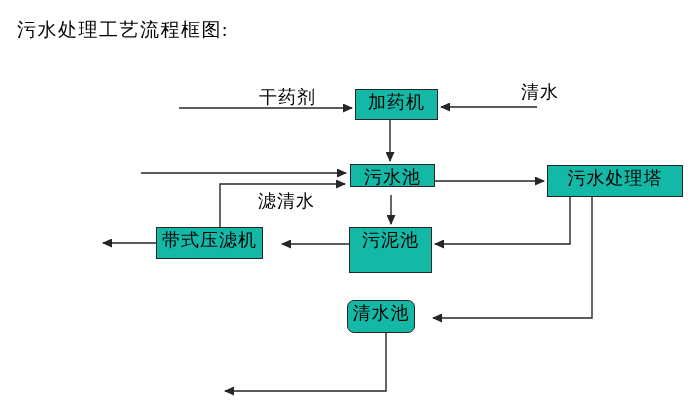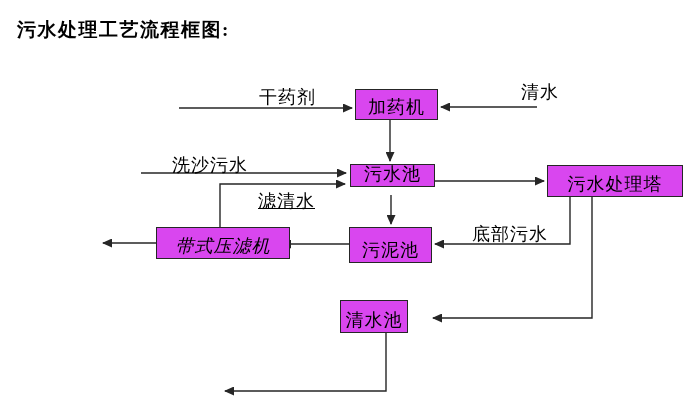--- a/index.html
+++ b/index.html
@@ -6,52 +6,52 @@
   .canvas{
     position:relative;
     width:700px;height:420px;
     background:#ffffff;
     font-family:"Liberation Serif", serif;
     color:#000;
     overflow:hidden;
   }
   .page-title{
     position:absolute;left:17px;top:17px;
-    font-size:19px;font-weight:bold;
+    font-size:19px;font-weight:normal;
     letter-spacing:1.5px;
     white-space:nowrap;
   }
   .wires{position:absolute;left:0;top:0;}
   .wire{fill:none;stroke:#262626;stroke-width:1.4px;}
   .node{
     position:absolute;
     border:1.6px solid #262626;
-    background:#d946ef;
-    display:flex;align-items:flex-end;justify-content:center;
+    background:#14b8a6;
+    display:flex;align-items:flex-start;justify-content:center;
     font-size:18px;letter-spacing:1px;
     white-space:nowrap;
     box-sizing:border-box;
   }
   .node-dosing-machine  {left:355px;top:89px; width:83px; height:31px;}
   .node-sewage-pool     {left:350px;top:164px;width:85px; height:23px;}
   .node-treatment-tower {left:547px;top:165px;width:136px;height:32px;}
-  .node-sludge-pool     {left:349px;top:227px;width:83px; height:36px;}
-  .node-belt-filter     {left:156px;top:227px;width:134px;height:32px;font-style:italic;}
-  .node-clear-pool      {left:340px;top:300px;width:68px; height:33px;}
+  .node-sludge-pool     {left:349px;top:227px;width:83px; height:46px;}
+  .node-belt-filter     {left:156px;top:227px;width:107px;height:32px;}
+  .node-clear-pool      {left:347px;top:300px;width:68px; height:33px;border-radius:7px;}
   .flow-label{
     position:absolute;
     font-size:18px;letter-spacing:1px;
     white-space:nowrap;
     background:transparent;
   }
   .lbl-dry-agent    {left:259px;top:85px;}
   .lbl-clear-water  {left:477px;top:80px;margin-left:44px;}
   .lbl-sand-sewage  {left:172px;top:153px;}
   .lbl-sewage-pump  {left:448px;top:150px;}
-  .lbl-filtered     {left:258px;top:189px;text-decoration:underline;}
+  .lbl-filtered     {left:258px;top:189px;}
   .lbl-sludge-pump  {left:284px;top:222px;}
   .lbl-bottom-sewage{left:472px;top:222px;}
   .lbl-mud-cake     {left:12px; top:224px;}
   .lbl-recycle      {left:263px;top:363px;}
 </style>
 </head>
 <body>
 
 <div class="canvas">
 
@@ -91,17 +91,15 @@
   </div>
   <div class="node node-belt-filter">
     <span>带式压滤机</span>
   </div>
   <div class="node node-clear-pool">
     <span>清水池</span>
   </div>
 
   <span class="flow-label lbl-dry-agent">干药剂</span>
   <span class="flow-label lbl-clear-water">清水</span>
-  <span class="flow-label lbl-sand-sewage">洗沙污水</span>
   <span class="flow-label lbl-filtered">滤清水</span>
-  <span class="flow-label lbl-bottom-sewage">底部污水</span>
 
 </div>
 
 </body></html>

